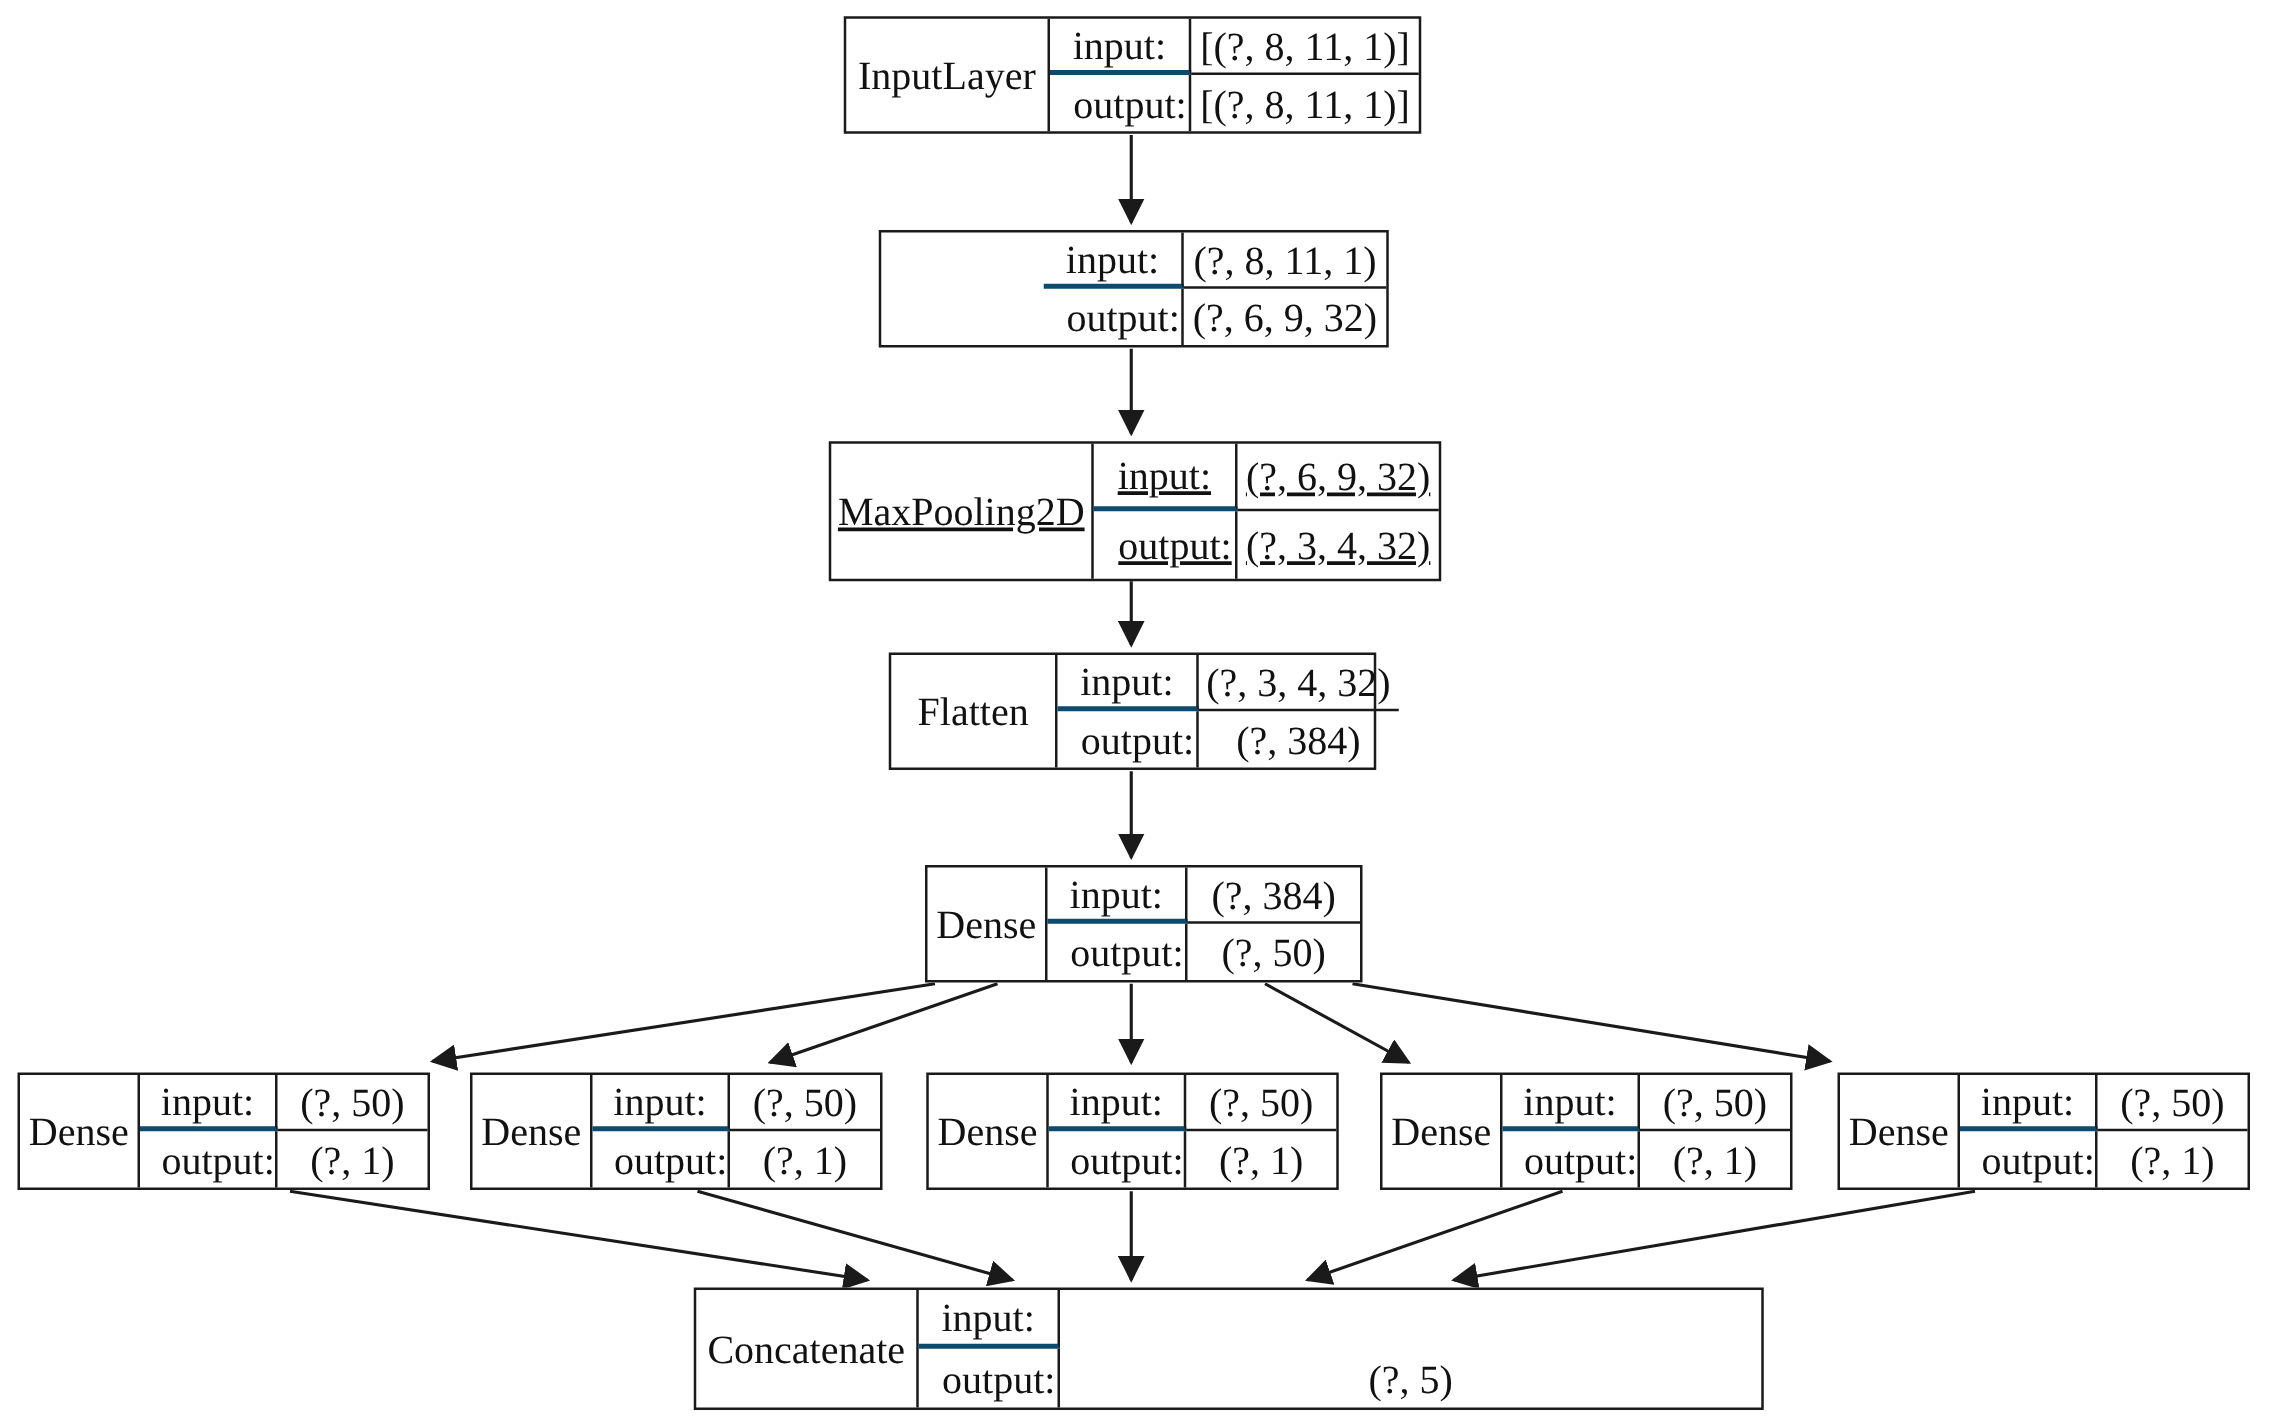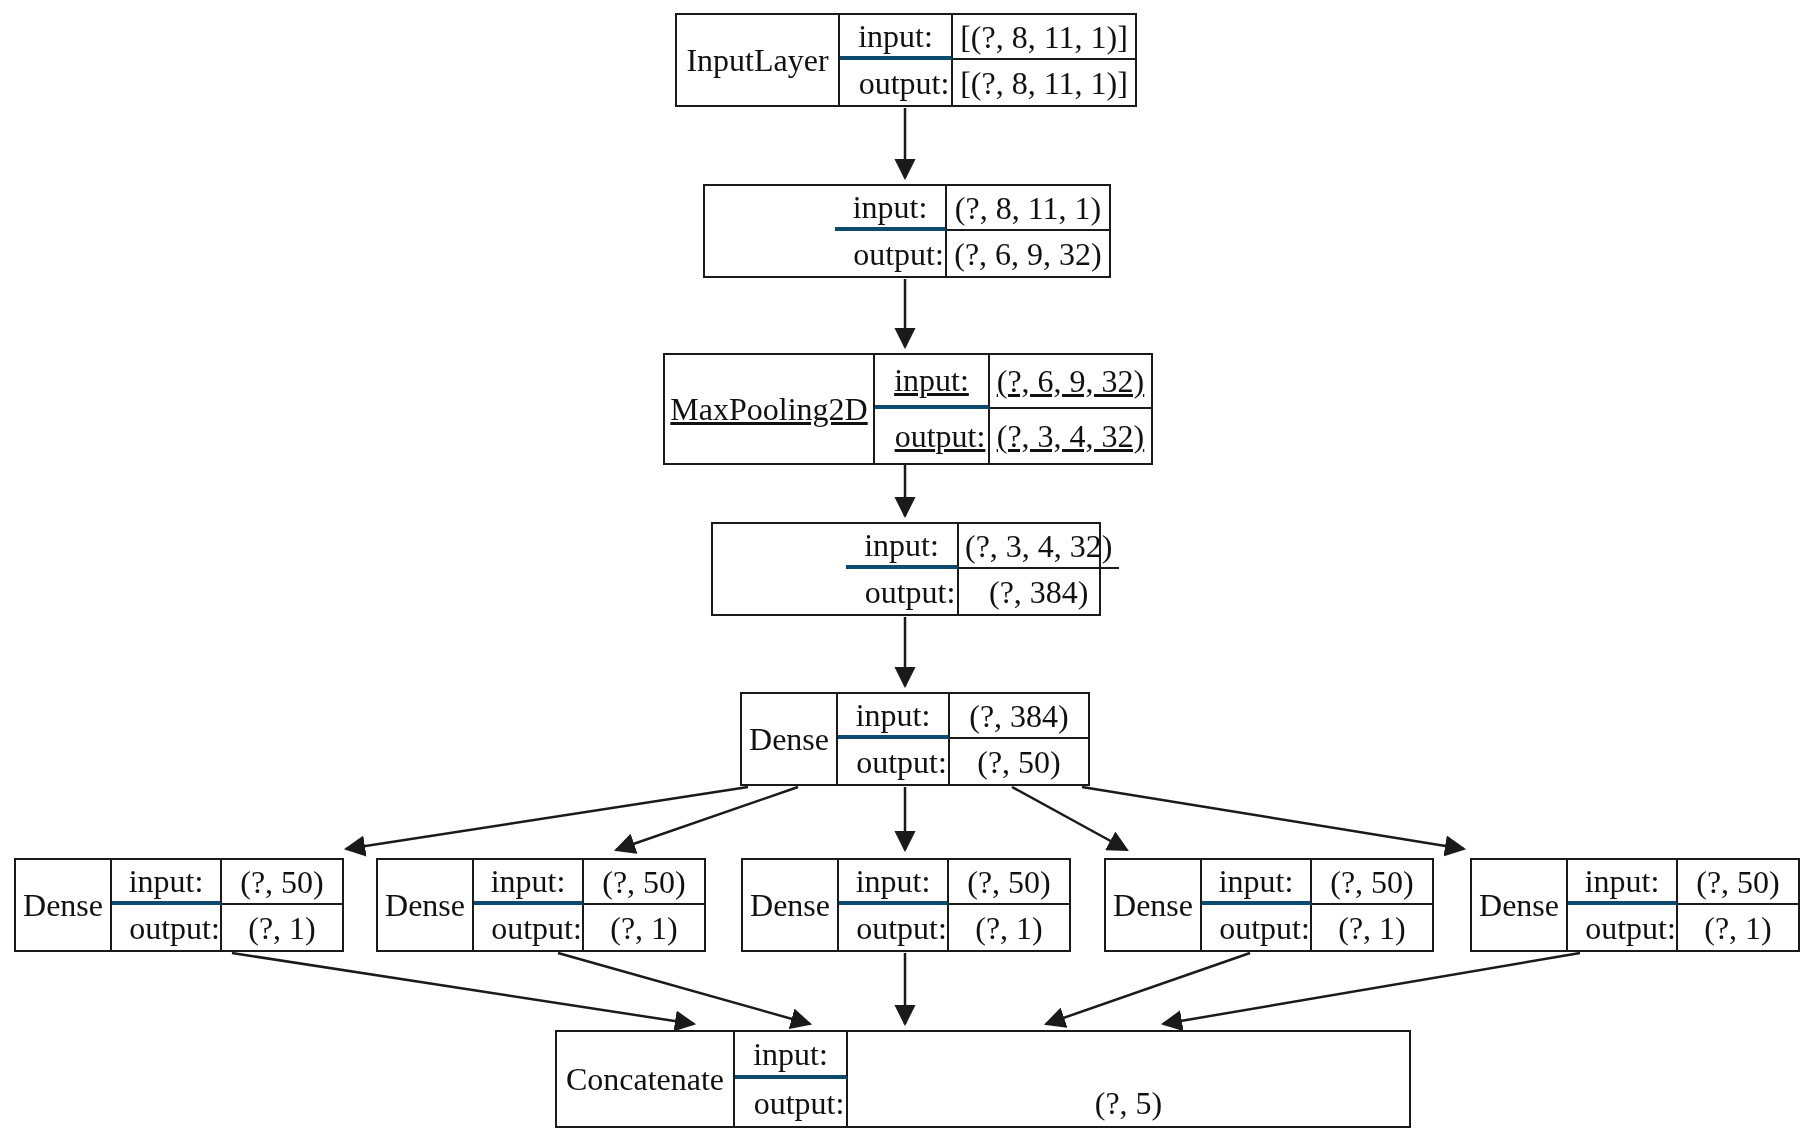--- a/index.html
+++ b/index.html
@@ -88,20 +88,21 @@
 
   <div class="node" style="left:663px; top:353px; width:490px; height:112px; grid-template-columns:210px 115px 1fr;text-decoration:underline;">
     <div class="cell c-label">MaxPooling2D</div>
     <div class="cell c-field-in">input:</div>
     <div class="cell c-shape-in">(?, 6, 9, 32)</div>
     <div class="cell c-field-out">output:</div>
     <div class="cell c-shape-out">(?, 3, 4, 32)</div>
   </div>
 
   <div class="node" style="left:711px; top:522px; width:390px; height:94px; grid-template-columns:133px 113px 1fr;">
+    <div class="cell c-label">Flatten</div>
     <div class="cell c-field-in">input:</div>
     <div class="cell c-shape-in">(?, 3, 4, 32)</div>
     <div class="cell c-field-out">output:</div>
     <div class="cell c-shape-out">(?, 384)</div>
   </div>
 
   <div class="node" style="left:740px; top:692px; width:350px; height:94px; grid-template-columns:96px 112px 1fr;">
     <div class="cell c-label">Dense</div>
     <div class="cell c-field-in">input:</div>
     <div class="cell c-shape-in">(?, 384)</div>

